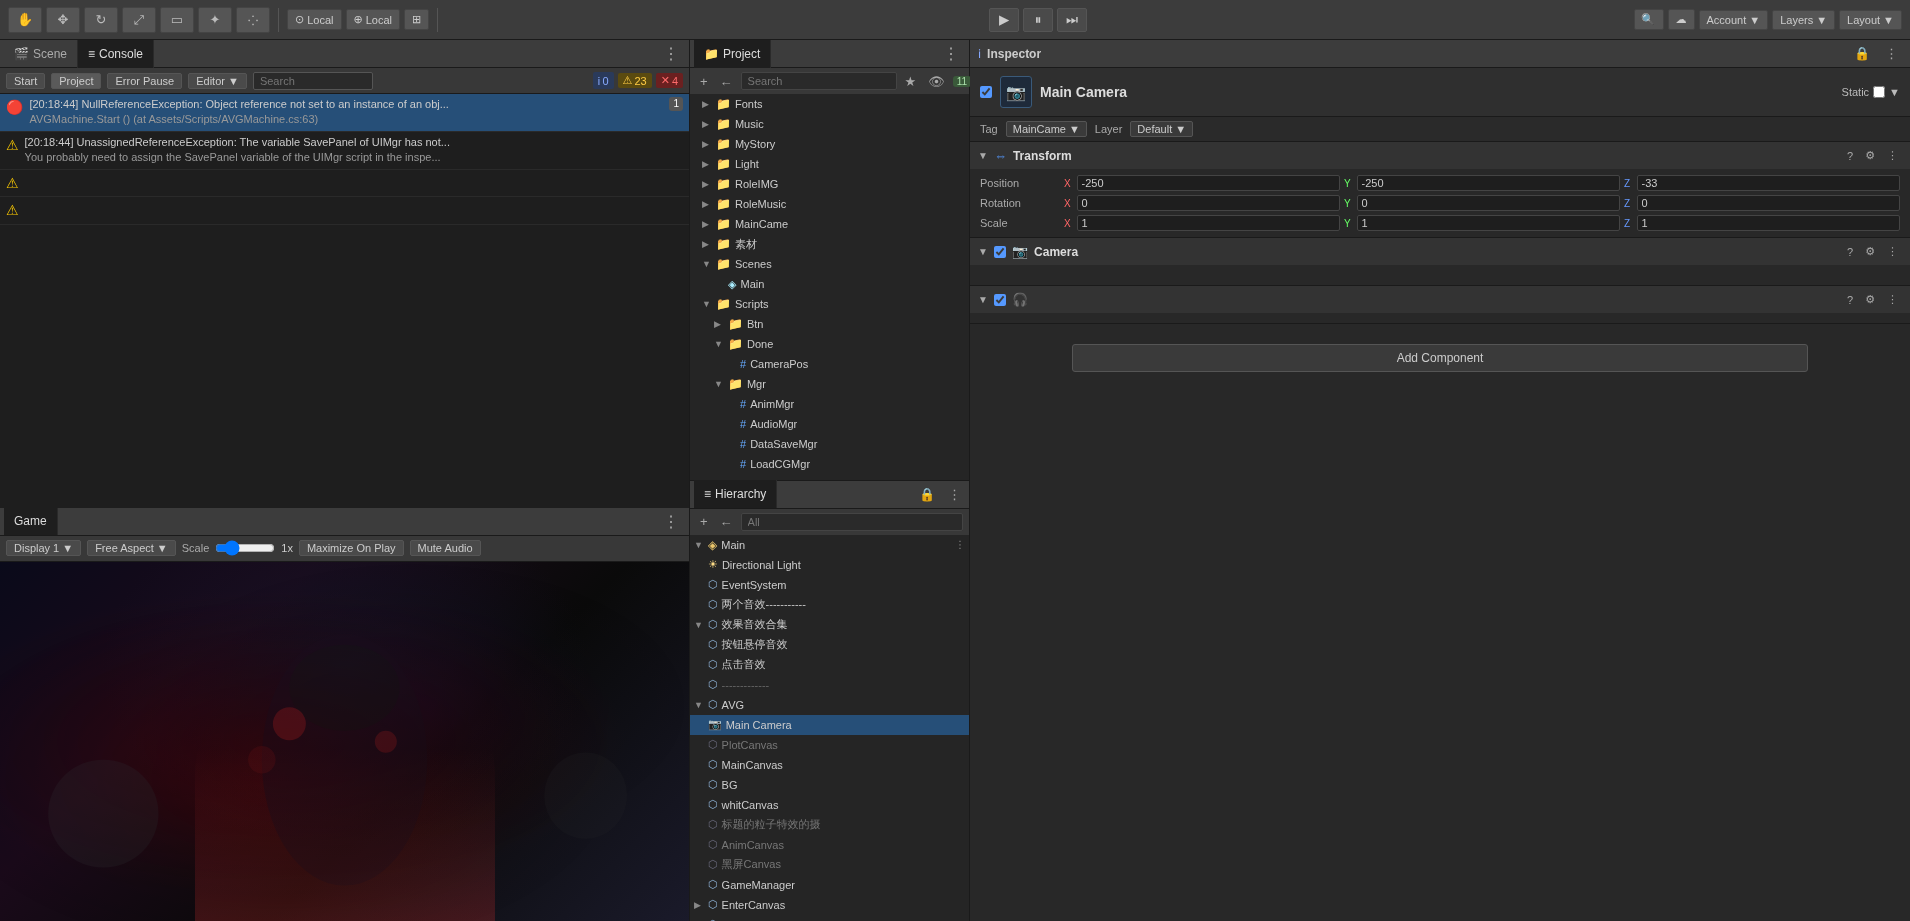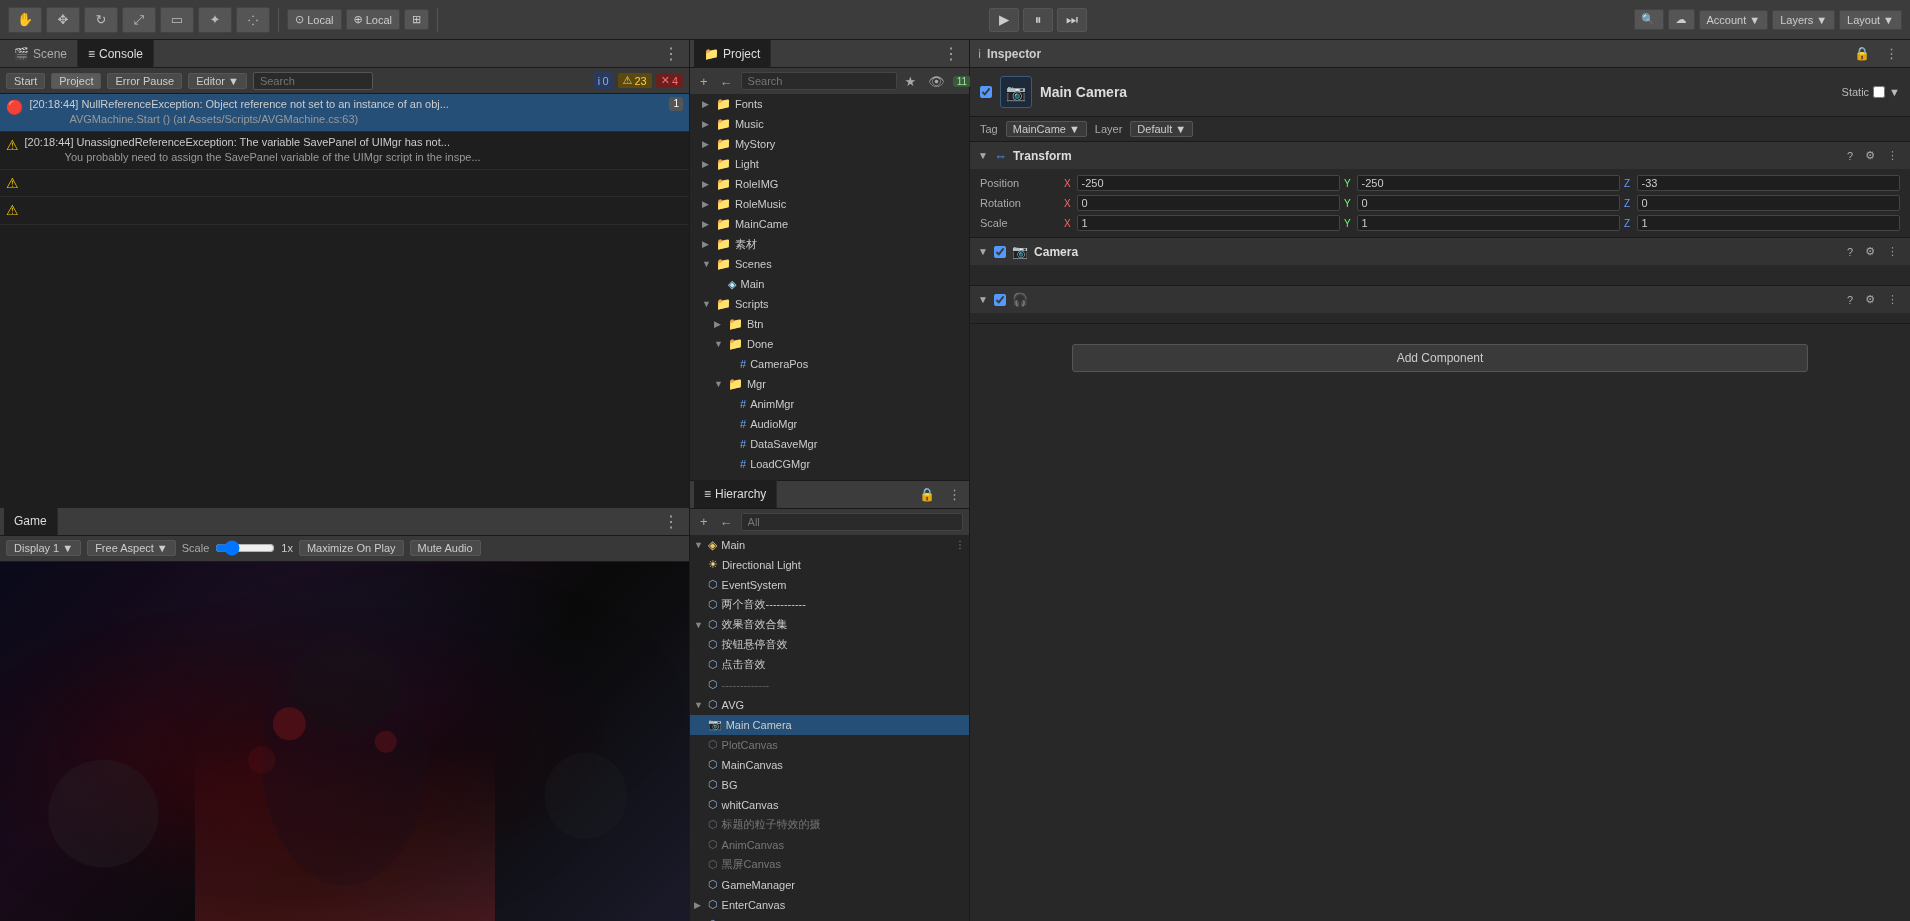--- a/index.html
+++ b/index.html
@@ -141,21 +141,21 @@
       gap: 6px;
       font-size: 11px;
       line-height: 1.4;
     }
     .log-entry.selected { background: #264f78; }
     .log-error-icon { color: #ff4444; font-size: 14px; flex-shrink:0; margin-top: 1px; }
     .log-warn-icon { color: #ffcc00; font-size: 14px; flex-shrink:0; margin-top: 1px; }
     .log-text { flex:1; overflow:hidden; }
     .log-text span { display: block; white-space: nowrap; overflow: hidden; text-overflow: ellipsis; }
     .log-text span:first-child { color: #ccc; }
-    .log-text span:last-child { color: #999; margin-left: 40px; }
+    .log-text span:last-child { color: #999; }
     .log-count {
       background: #555;
       border-radius: 3px;
       padding: 0 4px;
       font-size: 10px;
       color: #fff;
       flex-shrink: 0;
     }
 
     

